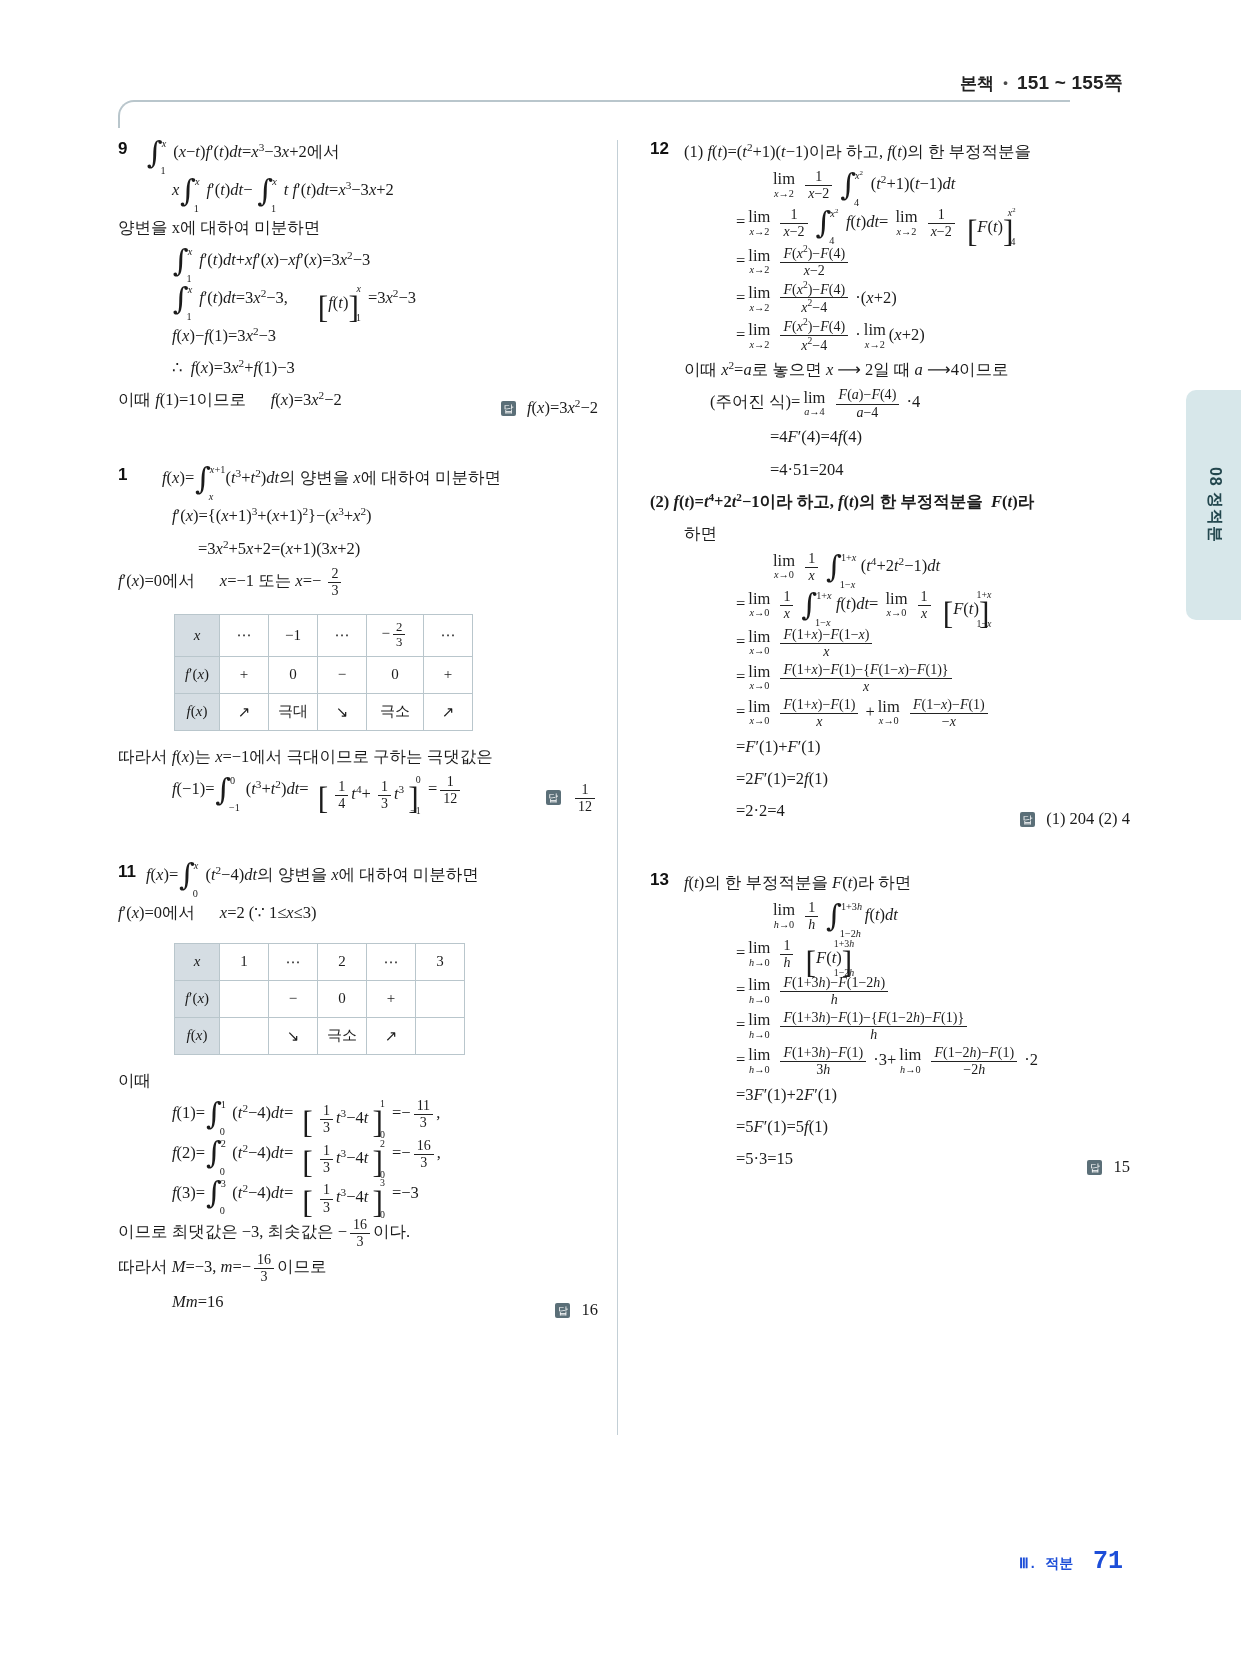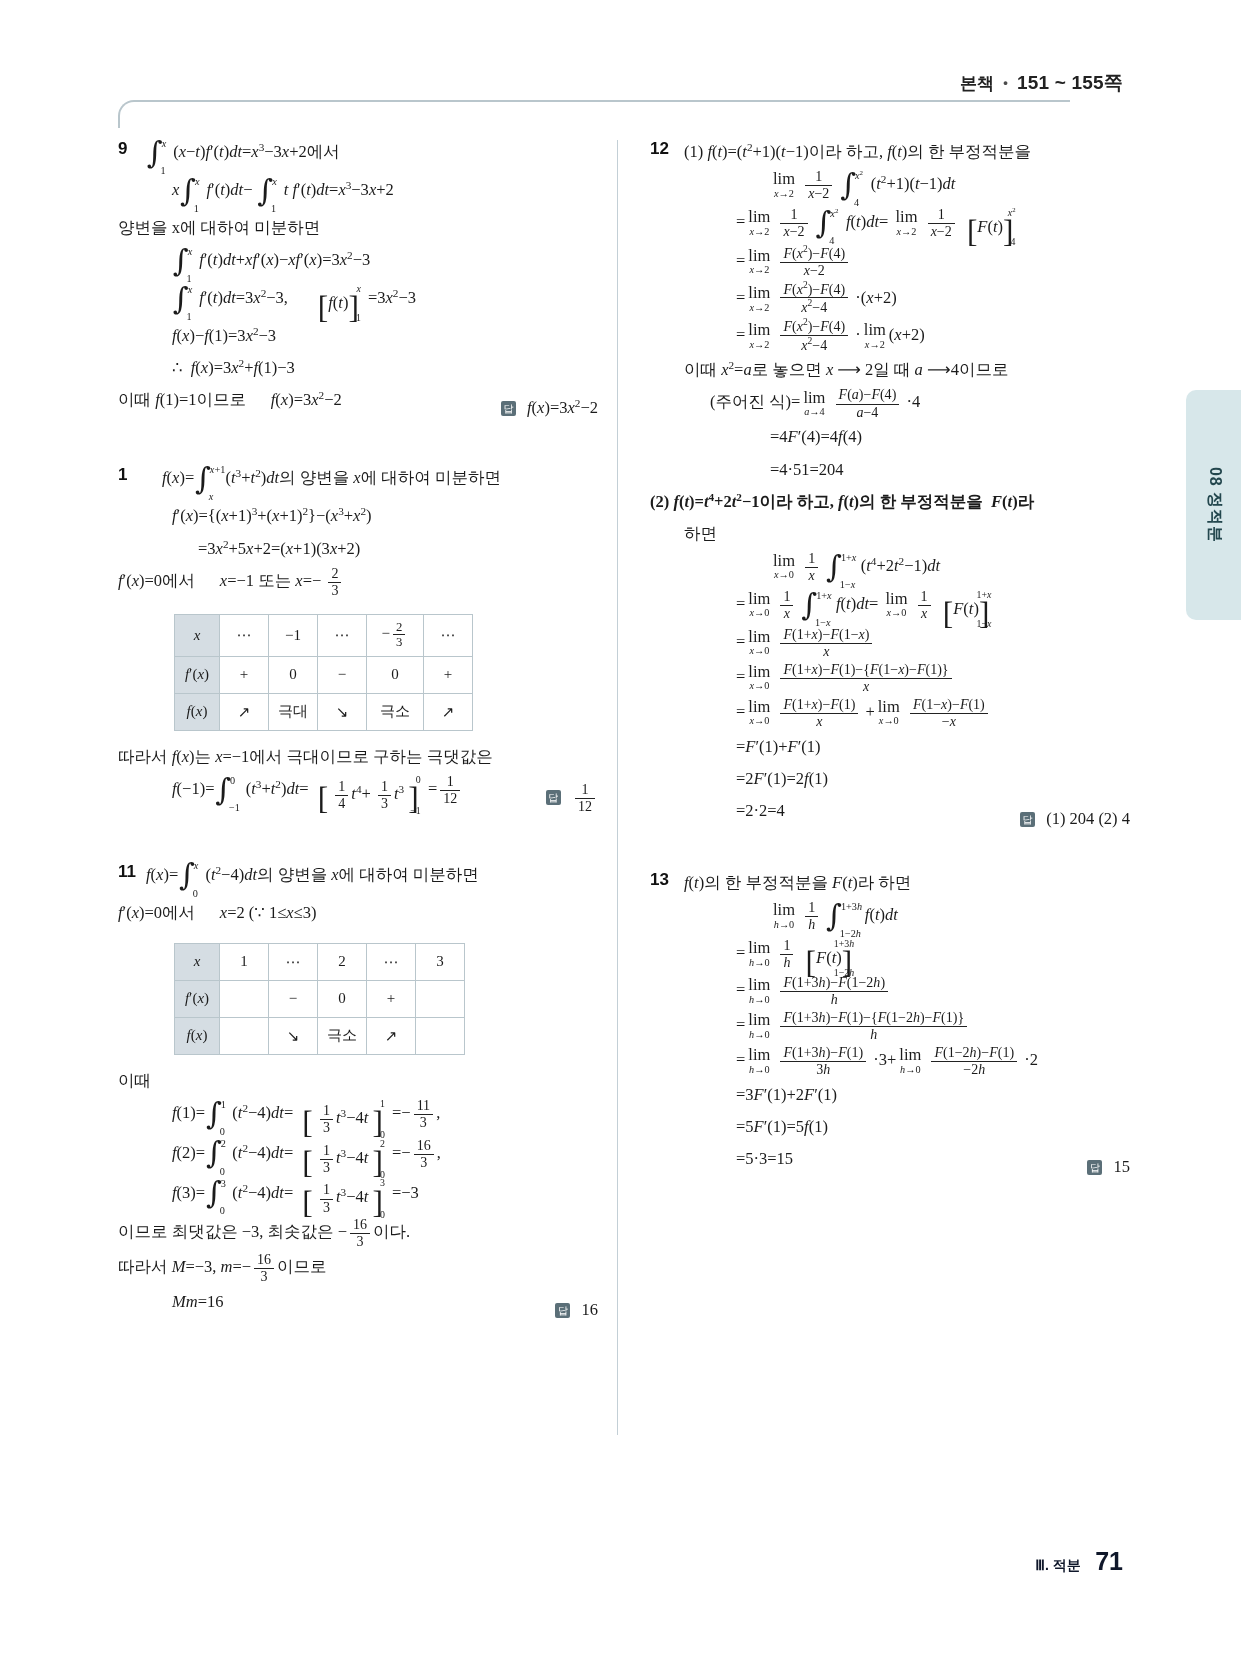--- a/index.html
+++ b/index.html
@@ -51,22 +51,22 @@
     transform:translate(-50%,-50%) rotate(90deg);
     white-space:nowrap;
     font-family:"Liberation Sans", sans-serif;
     font-size:16px;font-weight:bold;color:#23474e;
     letter-spacing:1px;
   }
 
   
   .footer{
     position:absolute;right:118px;bottom:78px;
-    font-family:Liberation Sans, sans-serif;
-    color:#0f172a;
+    font-family:Liberation Mono, monospace;
+    color:#1d4ed8;
   }
   .footer .ch{font-size:14px;font-weight:bold;margin-right:10px;}
   .footer .no{font-size:25px;font-weight:bold;}
 
   
   .prob{margin-bottom:26px;position:relative;}
   .pnum{
     font-family:"Liberation Sans", sans-serif;
     font-weight:bold;font-size:17px;color:#111;
     float:left;width:24px;line-height:1.5;

